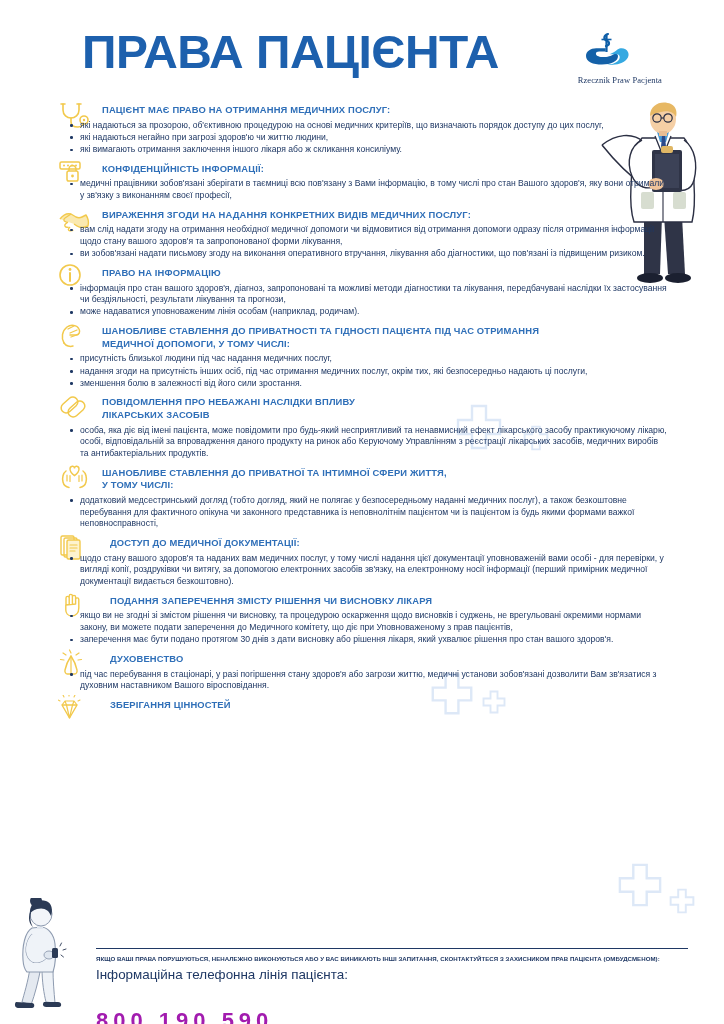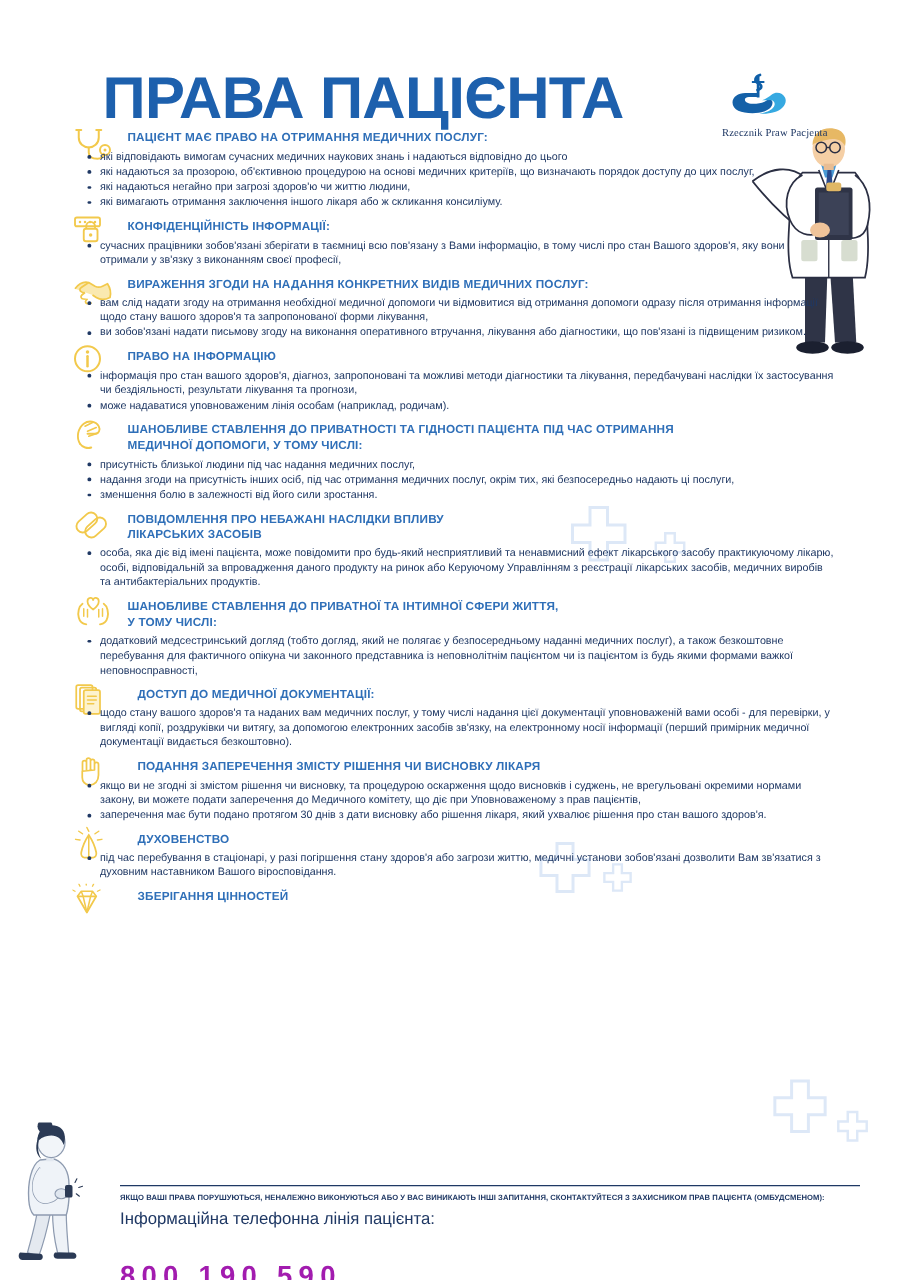--- a/index.html
+++ b/index.html
@@ -26,21 +26,20 @@
   .cross-svg { display: block; }
 
   
   .header {
     position: absolute;
     top: 28px;
     left: 0;
     right: 0;
     height: 70px;
     z-index: 3;
-    margin-top: 26px;
   }
   .title {
     position: absolute;
     left: 82px;
     top: 0px;
     font-family: "Liberation Sans", sans-serif;
     font-weight: 700;
     font-size: 47px;
     letter-spacing: -0.5px;
     color: #1d60ad;
@@ -305,21 +304,20 @@
           <path d="M3 4 h4 M19 4 h4" stroke="#f2c94c" stroke-width="1.6" stroke-linecap="round"></path>
           <path d="M13 18 v4 c0 4 4 5 7 5 c3 0 5 -2 5 -4" fill="none" stroke="#f2c94c" stroke-width="1.6" stroke-linecap="round"></path>
           <circle cx="26" cy="20" r="4" fill="none" stroke="#f2c94c" stroke-width="1.6"></circle>
           <circle cx="26" cy="20" r="1.2" fill="#f2c94c"></circle>
         </svg>
       </span>
       <div class="sec-head">
         <span>ПАЦІЄНТ МАЄ ПРАВО НА ОТРИМАННЯ МЕДИЧНИХ ПОСЛУГ:</span>
       </div>
       <ul class="bullets">
-        <li>які відповідають вимогам сучасних медичних наукових знань і надаються відповідно до цього</li>
         <li>які надаються за прозорою, об'єктивною процедурою на основі медичних критеріїв, що визначають порядок доступу до цих послуг,</li>
         <li>які надаються негайно при загрозі здоров'ю чи життю людини,</li>
         <li>які вимагають отримання заключення іншого лікаря або ж скликання консиліуму.</li>
       </ul>
     </div>
 
     <div class="section">
       <span class="sec-icon">
         <svg width="34" height="30" viewBox="0 0 34 30">
           <rect x="2" y="3" width="20" height="7" rx="1.5" fill="none" stroke="#f2c94c" stroke-width="1.5"></rect>
@@ -329,21 +327,21 @@
           <circle cx="18" cy="6.5" r="1" fill="#f2c94c"></circle>
           <path d="M11 12 v-2 a3.5 3.5 0 0 1 7 0 v2" fill="none" stroke="#f2c94c" stroke-width="1.5"></path>
           <rect x="9" y="12" width="11" height="10" rx="1.8" fill="none" stroke="#f2c94c" stroke-width="1.5"></rect>
           <circle cx="14.5" cy="17" r="1.4" fill="#f2c94c"></circle>
         </svg>
       </span>
       <div class="sec-head">
         <span>КОНФІДЕНЦІЙНІСТЬ ІНФОРМАЦІЇ:</span>
       </div>
       <ul class="bullets">
-        <li>сучасних працівники зобов'язані зберігати в таємниці всю пов'язану з Вами інформацію, в тому числі про стан Вашого здоров'я, яку вони отримали у зв'язку з виконанням своєї професії,</li>
+        <li>медичні працівники зобов'язані зберігати в таємниці всю пов'язану з Вами інформацію, в тому числі про стан Вашого здоров'я, яку вони отримали у зв'язку з виконанням своєї професії,</li>
       </ul>
     </div>
 
     <div class="section">
       <span class="sec-icon">
         <svg width="34" height="30" viewBox="0 0 34 30">
           <path d="M2 14 c3 -4 7 -6 11 -5 l5 3 c2 1 4 1 6 0 l4 -2 c2 3 3 7 2 11 c-4 2 -8 2 -11 0 l-3 -2" fill="#fae9b0" stroke="#f2c94c" stroke-width="1.4" stroke-linejoin="round"></path>
           <path d="M13 9 l-6 4 c-1.6 1 -1.4 3 0.4 3.6 l2 0.7" fill="none" stroke="#f2c94c" stroke-width="1.4"></path>
           <path d="M10 17 l-2.5 2 c-1.4 1.2 -0.6 3 1.2 3.2 l2 0.2" fill="none" stroke="#f2c94c" stroke-width="1.4"></path>
           <path d="M12 22 l-1.2 1.4 c-1 1.2 0 2.6 1.6 2.4 l3 -0.4" fill="none" stroke="#f2c94c" stroke-width="1.4"></path>

